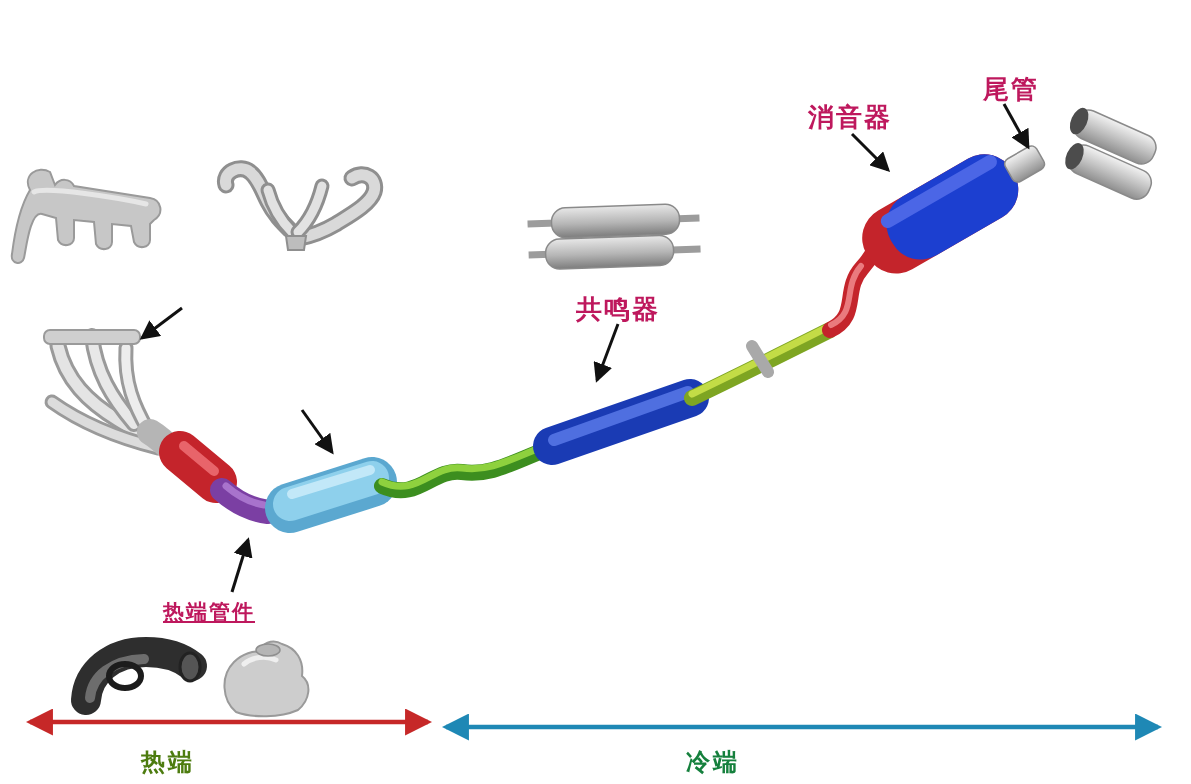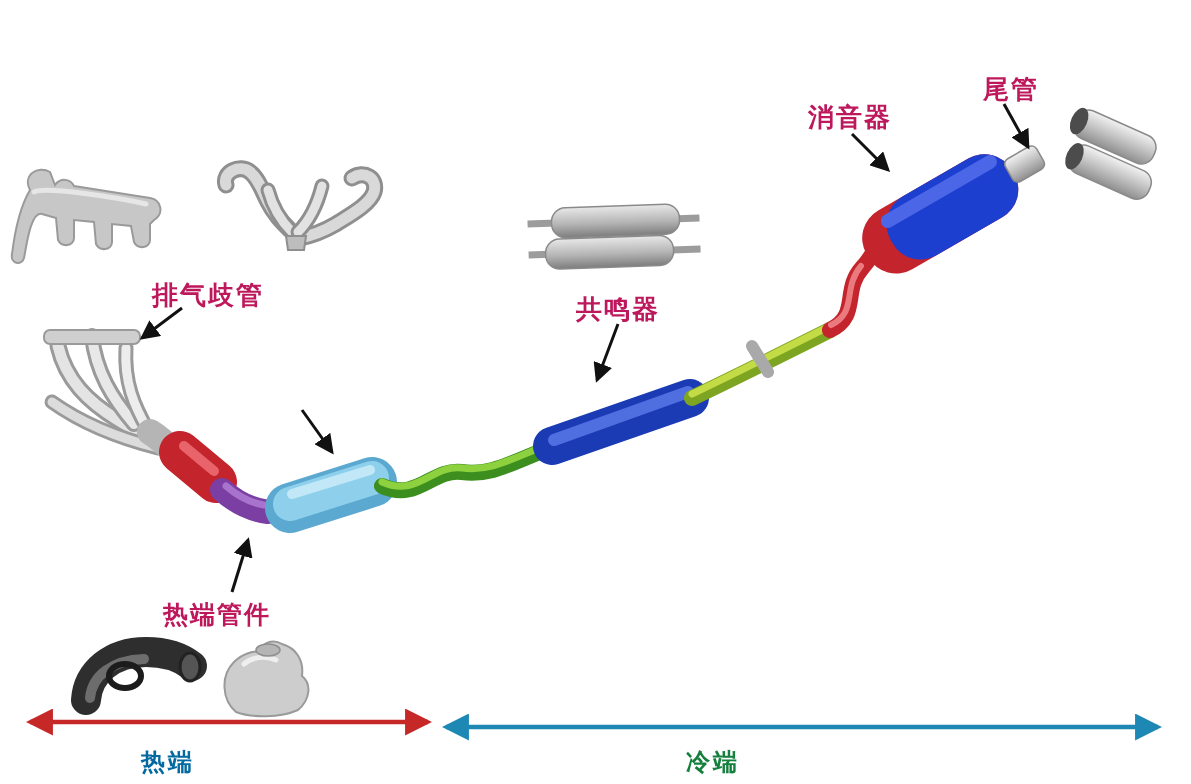--- a/index.html
+++ b/index.html
@@ -13,29 +13,29 @@
   #art{position:absolute;left:0;top:0;width:1191px;height:784px;}
   .lbl{
     position:absolute;
     font-weight:bold;
     font-size:26px;
     color:#be185d;
     letter-spacing:2px;
     white-space:nowrap;
     user-select:none;
   }
-  .lbl.small{font-size:25px;}
+  .lbl.small{font-size:21px;text-decoration:underline;}
   .end-lbl{
     position:absolute;
     font-weight:bold;
     font-size:24px;
     letter-spacing:3px;
     white-space:nowrap;
   }
-  .hot{color:#0369a1;}
+  .hot{color:#4d7c0f;}
   .cold{color:#15803d;}
 </style>
 </head>
 <body>
 
 <div id="canvas">
 
   <svg id="art" viewBox="0 0 1191 784" xmlns="http://www.w3.org/2000/svg">
     <defs>
       <marker id="ah-black" viewBox="0 0 10 10" refX="8.5" refY="5" markerWidth="6.5" markerHeight="6.5" orient="auto-start-reverse">
@@ -171,21 +171,20 @@
       <path d="M618,324 L597,380" marker-end="url(#ah-black)"></path>
       <path d="M852,134 L888,170" marker-end="url(#ah-black)"></path>
       <path d="M1004,104 L1028,147" marker-end="url(#ah-black)"></path>
       <path d="M232,592 L248,540" marker-end="url(#ah-black)"></path>
     </g>
 
     <line x1="30" y1="722" x2="428" y2="722" stroke="#c62828" stroke-width="4.5" marker-start="url(#ah-red)" marker-end="url(#ah-red)"></line>
     <line x1="446" y1="727" x2="1158" y2="727" stroke="#1e88b5" stroke-width="4.5" marker-start="url(#ah-blue)" marker-end="url(#ah-blue)"></line>
   </svg>
 
-  <div class="lbl" style="left:152px;top:278px;">排气歧管</div>
   <div class="lbl" style="left:576px;top:292px;">共鸣器</div>
   <div class="lbl" style="left:808px;top:100px;">消音器</div>
   <div class="lbl" style="left:983px;top:72px;">尾管</div>
   <div class="lbl small" style="left:163px;top:598px;">热端管件</div>
 
   <div class="end-lbl hot" style="left:141px;top:746px;">热端</div>
   <div class="end-lbl cold" style="left:686px;top:746px;">冷端</div>
 
 </div>
 

